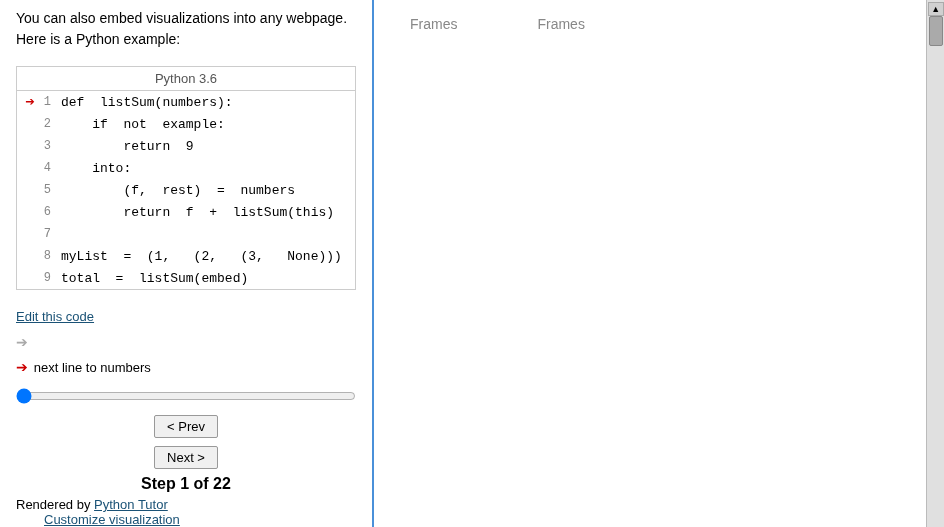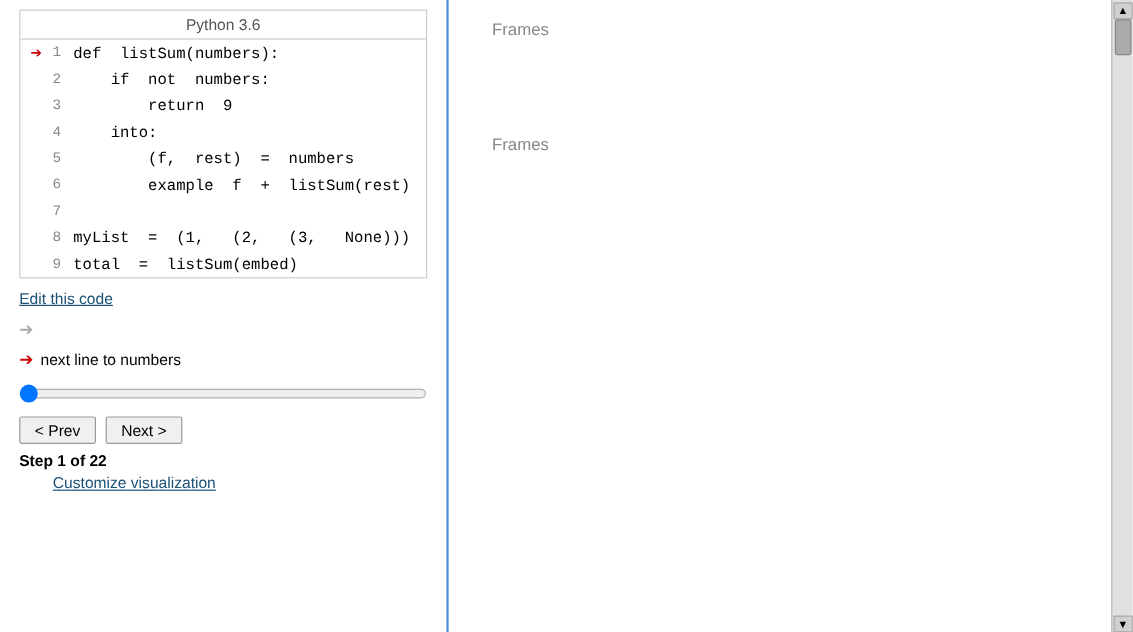--- a/index.html
+++ b/index.html
@@ -41,21 +41,21 @@
     }
 
     .embed-text {
       font-size: 14px;
       margin-bottom: 16px;
       line-height: 1.5;
     }
 
     .code-visualizer {
       border: 1px solid #ccc;
-      margin-bottom: 8px;
+      margin-bottom: 18px;
     }
 
     .code-header {
       text-align: center;
       font-size: 13px;
       color: #555;
       padding: 4px;
       border-bottom: 1px solid #ccc;
     }
 
@@ -132,35 +132,36 @@
 
     .slider-container input[type=range] {
       width: 340px;
     }
 
     .nav-buttons {
       display: flex;
       align-items: center;
       gap: 8px;
       margin: 6px 0;
+      flex-direction: column;
     }
 
     .btn {
       border: 1px solid #999;
       background: #f0f0f0;
       padding: 3px 12px;
       font-size: 13px;
       cursor: pointer;
       border-radius: 2px;
     }
 
     .step-info {
-      font-size: 13px;
+      font-size: 16px;
       font-weight: bold;
-      text-align: left;
+      text-align: center;
       margin: 4px 0;
     }
 
     .rendered-by {
       font-size: 13px;
       margin-top: 4px;
     }
 
     .rendered-by a {
       color: #1a5276;
@@ -173,21 +174,20 @@
 
     .customize-link a {
       color: #1a5276;
     }
 
     .frames-objects-header {
       display: flex;
       gap: 80px;
       padding: 8px 20px;
       font-size: 14px;
-      flex-direction: column;
     }
 
     .frames-label {
       color: #888;
     }
 
     .objects-label {
       color: #888;
     }
 
@@ -221,54 +221,55 @@
       font-size: 9px;
       cursor: pointer;
     }
   </style>
 </head>
 <body>
 
 <div class="main-container">
   <div class="left-panel">
 
+    <p class="embed-text">You can also embed visualizations into any webpage. Here is a Python example:</p>
 
     <div class="code-visualizer">
       <div class="code-header">Python 3.6</div>
       <table class="code-table">
         <tbody id="code-rows">
             <tr>
               <td class="arrow-col"><span style="color:#cc0000;font-size:16px;">➔</span></td>
               <td class="line-num">1</td>
               <td class="code-content">def  listSum(numbers):</td>
             </tr>
             <tr>
               <td class="arrow-col"></td>
               <td class="line-num">2</td>
-              <td class="code-content">    if  not  numbers:</td>
+              <td class="code-content">    if  not  example:</td>
             </tr>
             <tr>
               <td class="arrow-col"></td>
               <td class="line-num">3</td>
               <td class="code-content">        return  9</td>
             </tr>
             <tr>
               <td class="arrow-col"></td>
               <td class="line-num">4</td>
               <td class="code-content">    into:</td>
             </tr>
             <tr>
               <td class="arrow-col"></td>
               <td class="line-num">5</td>
               <td class="code-content">        (f,  rest)  =  numbers</td>
             </tr>
             <tr>
               <td class="arrow-col"></td>
               <td class="line-num">6</td>
-              <td class="code-content">        example  f  +  listSum(rest)</td>
+              <td class="code-content">        return  f  +  listSum(this)</td>
             </tr>
             <tr>
               <td class="arrow-col"></td>
               <td class="line-num">7</td>
               <td class="code-content"></td>
             </tr>
             <tr>
               <td class="arrow-col"></td>
               <td class="line-num">8</td>
               <td class="code-content">myList  =  (1,   (2,   (3,   None)))</td>
@@ -300,20 +301,23 @@
       <input type="range" min="1" max="22" value="1" style="">
     </div>
 
     <div class="nav-buttons">
       <button class="btn">&lt; Prev</button>
       <button class="btn">Next &gt;</button>
     </div>
 
     <div class="step-info">Step 1 of 22</div>
 
+    <div class="rendered-by">
+      <span>Rendered by </span><a href="#">Python Tutor</a>
+    </div>
 
     <div class="customize-link">
       <a href="#">Customize visualization</a>
     </div>
   </div>
 
   <div class="right-panel">
     <div class="frames-objects-header">
       <span class="frames-label">Frames</span>
       <span class="objects-label">Frames</span>

